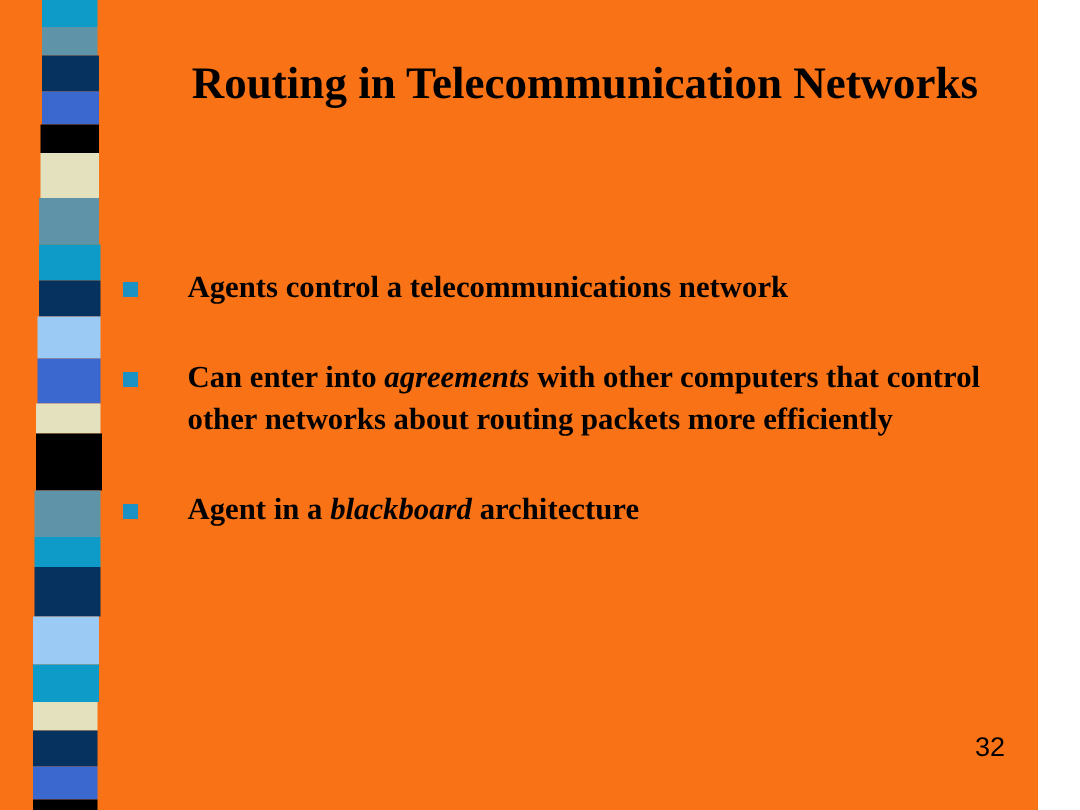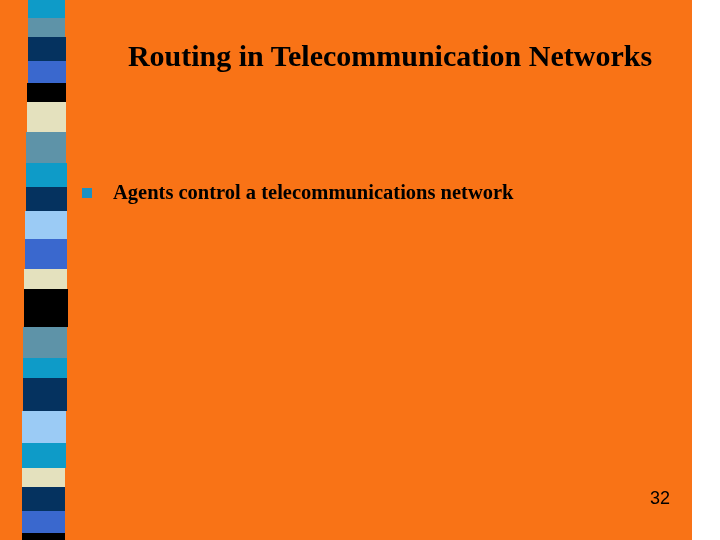--- a/index.html
+++ b/index.html
@@ -62,21 +62,21 @@
   .bullet-marker {
     position: absolute;
     left: 2px;
     top: 10px;
     width: 10px;
     height: 10px;
     background: #1B91C4;
   }
   .bullet-text {
     display: block;
-    margin-left: 33px;
+    margin-left: 45px;
     font-family: "Liberation Serif", "DejaVu Serif", serif;
     font-weight: bold;
     font-size: 20.5px;
     line-height: 28px;
     color: #000000;
   }
   .bullet-text em {
     font-style: italic;
     font-weight: bold;
   }
@@ -122,17 +122,25 @@
       <div class="stripe" style="top: 533px; height: 7px; left: 22px; width: 43px; background: rgb(0, 0, 0);"></div>
     </div>
 
   <div id="slide-title">Routing in Telecommunication Networks</div>
 
   <div id="bullet-list">
       <div class="bullet-row">
         <span class="bullet-marker" style="background: rgb(27, 145, 196);"></span>
         <span class="bullet-text"><span>Agents control a telecommunications network</span></span>
       </div>
+      <div class="bullet-row">
+        <span class="bullet-marker" style="background: rgb(27, 145, 196);"></span>
+        <span class="bullet-text"><span>Can enter into </span><em>agreements</em><span> with other computers that control other networks about routing packets more efficiently</span></span>
+      </div>
+      <div class="bullet-row">
+        <span class="bullet-marker" style="background: rgb(27, 145, 196);"></span>
+        <span class="bullet-text"><span>Agent in a </span><em>blackboard</em><span> architecture</span></span>
+      </div>
     </div>
 
   <div id="page-number">32</div>
 
 </div>
 
 </body></html>

